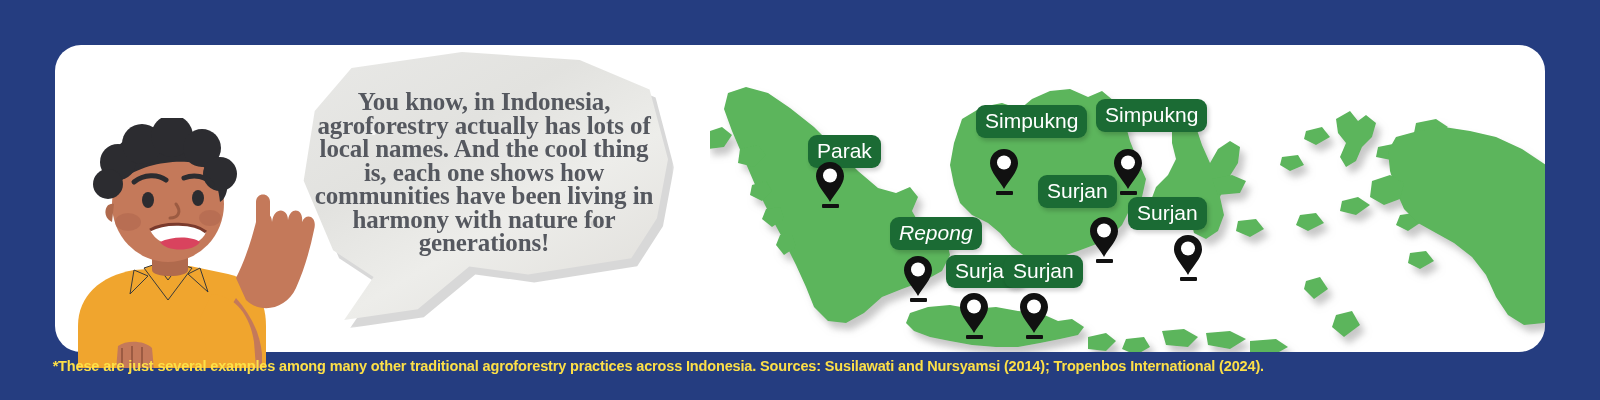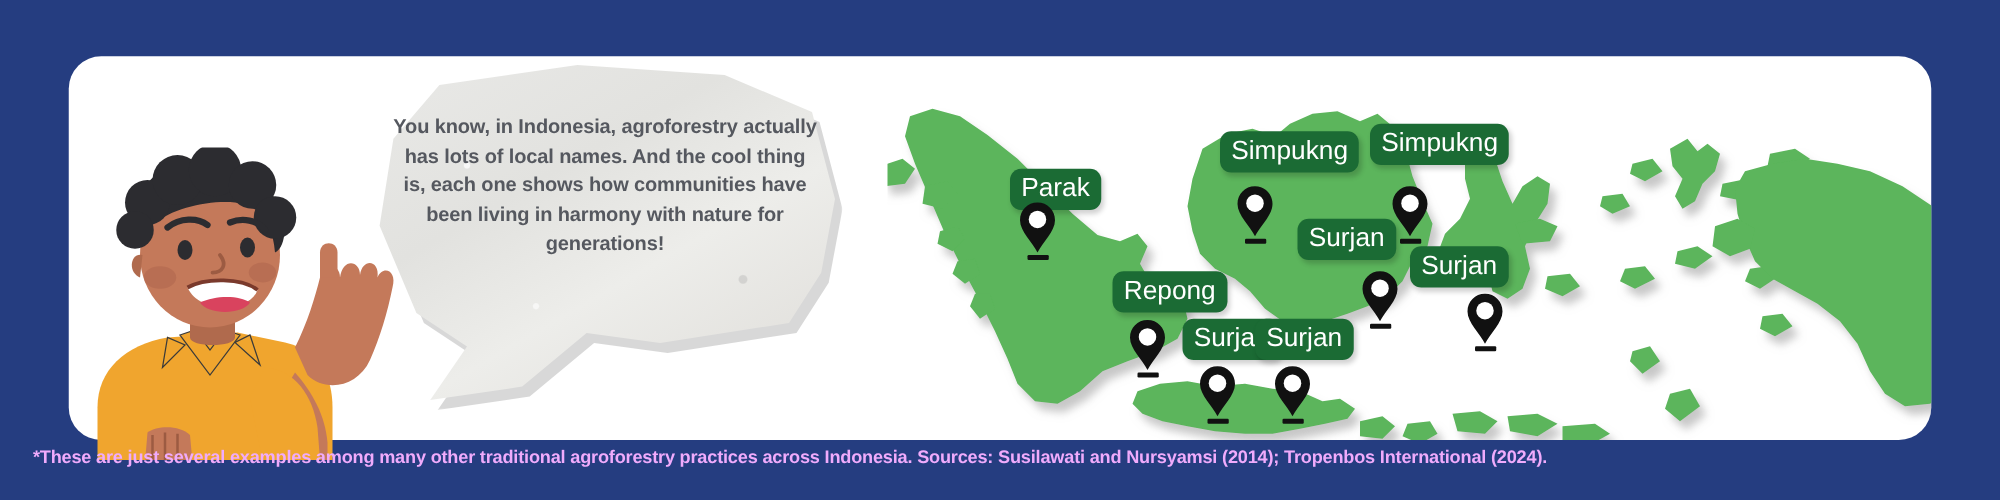--- a/index.html
+++ b/index.html
@@ -32,43 +32,44 @@
       radial-gradient(circle at 62% 18%, rgba(170,170,170,.35) 0 2px, rgba(0,0,0,0) 3px),
       radial-gradient(circle at 80% 64%, rgba(160,160,160,.30) 0 3px, rgba(0,0,0,0) 4px),
       radial-gradient(circle at 35% 72%, rgba(255,255,255,.6) 0 2px, rgba(0,0,0,0) 3px),
       linear-gradient(150deg,#e9e9e7 0%,#e2e2df 35%,#ededea 60%,#dedcd8 100%);
     clip-path:polygon(4% 22%,14% 6%,44% 0%,76% 3%,95% 14%,100% 40%,97% 62%,90% 77%,
                       62% 83%,46% 80%,32% 96%,12% 100%,20% 84%,9% 74%,1% 48%);
   }
   #bubble-text{
     position:absolute;left:14px;top:38px;width:340px;
     text-align:center;color:#55585f;
-    font-size:16px;line-height:23.5px;font-weight:bold;
+    font-size:25px;line-height:23.5px;font-weight:bold;
     letter-spacing:-.1px;
+    font-family:Liberation Serif, serif;
   }
 
   
   #character{position:absolute;left:60px;top:118px;width:270px;height:250px;}
 
   
   #map{position:absolute;left:655px;top:30px;width:890px;height:330px;}
 
   
   .pin{position:absolute;width:32px;height:44px;}
   .badge{
     position:absolute;background:#1B6B34;color:#ffffff;
     border-radius:9px;padding:3px 9px 5px 9px;
     font-size:21px;line-height:25px;font-weight:400;white-space:nowrap;
     box-shadow:2px 3px 4px rgba(0,0,0,.18);
   }
 
   
   #footnote{
     position:absolute;left:0;top:356px;width:1264px;
-    text-align:center;color:#f0abfc;
+    text-align:right;color:#fde047;
     font-size:14.5px;line-height:20px;font-weight:bold;
     letter-spacing:-.15px;
   }
 </style>
 </head>
 <body>
 
 <div id="card">
 
   <div id="map">
@@ -138,21 +139,21 @@
     </svg>
 
     
     <div id="markers">
         <div class="badge" style="left: 98px; top: 60px;">Parak</div>
         <div class="pin" style="left: 104px; top: 85px;"><svg width="32" height="44" viewBox="0 0 32 44">
   <path d="M16,2 C8,2 2,8.2 2,16.2 C2,25 12,34 16,42 C20,34 30,25 30,16.2 C30,8.2 24,2 16,2 Z" fill="#111111"></path>
   <circle cx="16" cy="15.5" r="7" fill="#ffffff"></circle>
 </svg>
 <div style="position:absolute;left:8px;top:44px;width:17px;height:4px;background:#111111;border-radius:1px;"></div></div>
-        <div class="badge" style="left: 180px; top: 142px;">Repong</div>
+        <div class="badge" style="left: 180px; top: 142px; font-style: italic;">Repong</div>
         <div class="pin" style="left: 192px; top: 179px;"><svg width="32" height="44" viewBox="0 0 32 44">
   <path d="M16,2 C8,2 2,8.2 2,16.2 C2,25 12,34 16,42 C20,34 30,25 30,16.2 C30,8.2 24,2 16,2 Z" fill="#111111"></path>
   <circle cx="16" cy="15.5" r="7" fill="#ffffff"></circle>
 </svg>
 <div style="position:absolute;left:8px;top:44px;width:17px;height:4px;background:#111111;border-radius:1px;"></div></div>
         <div class="badge" style="left: 236px; top: 180px;">Surjan</div>
         <div class="pin" style="left: 248px; top: 216px;"><svg width="32" height="44" viewBox="0 0 32 44">
   <path d="M16,2 C8,2 2,8.2 2,16.2 C2,25 12,34 16,42 C20,34 30,25 30,16.2 C30,8.2 24,2 16,2 Z" fill="#111111"></path>
   <circle cx="16" cy="15.5" r="7" fill="#ffffff"></circle>
 </svg>

